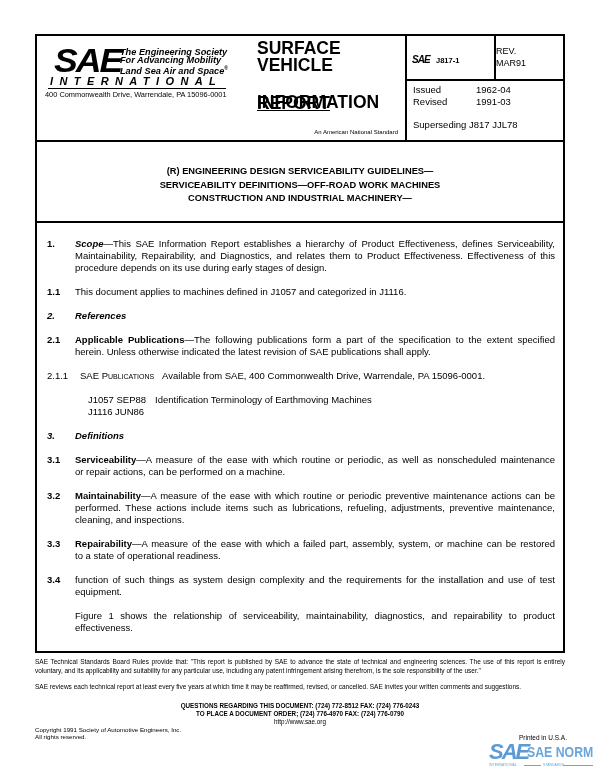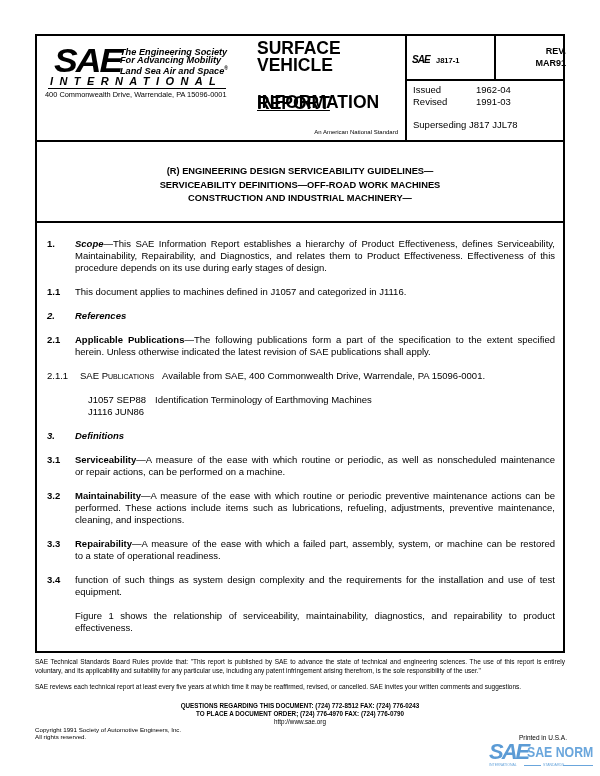--- a/index.html
+++ b/index.html
@@ -15,21 +15,21 @@
   
   .sae-mark { font-weight: bold; font-style: italic; font-size: 34px; letter-spacing: -2px; line-height: 1; transform: scaleX(1.05); transform-origin: left; }
   .tagline { font-weight: bold; font-style: italic; font-size: 9.2px; line-height: 8px; }
   .tagline sup { font-size: 5px; font-style: normal; }
   .wordmark { font-weight: bold; font-style: italic; font-size: 11px; letter-spacing: 6.4px; }
   .addr { font-size: 7.4px; }
   .report-type { font-weight: bold; font-size: 17.5px; }
   .ans { font-size: 6px; text-align: right; }
   .small-mark { font-weight: bold; font-style: italic; font-size: 10px; letter-spacing: -1px; }
   .docnum { font-weight: bold; font-size: 7.5px; }
-  .rev { font-weight: bold; font-size: 9px; text-align: right; width: 70px; }
+  .rev { font-weight: normal; font-size: 9px; text-align: left; width: 70px; }
   .meta { font-size: 9.5px; }
 
   
   .title-box { position: absolute; left: 37px; top: 165px; width: 526px; text-align: center; font-weight: bold; font-size: 9.3px; line-height: 13.5px; }
 
   
   .body { position: absolute; left: 47px; top: 238px; width: 508px; font-size: 9.5px; line-height: 12px; }
   .para { display: flex; margin-bottom: 12px; }
   .num { width: 28px; flex: none; font-weight: bold; }
   .num.wide { width: 33px; font-weight: normal; }

